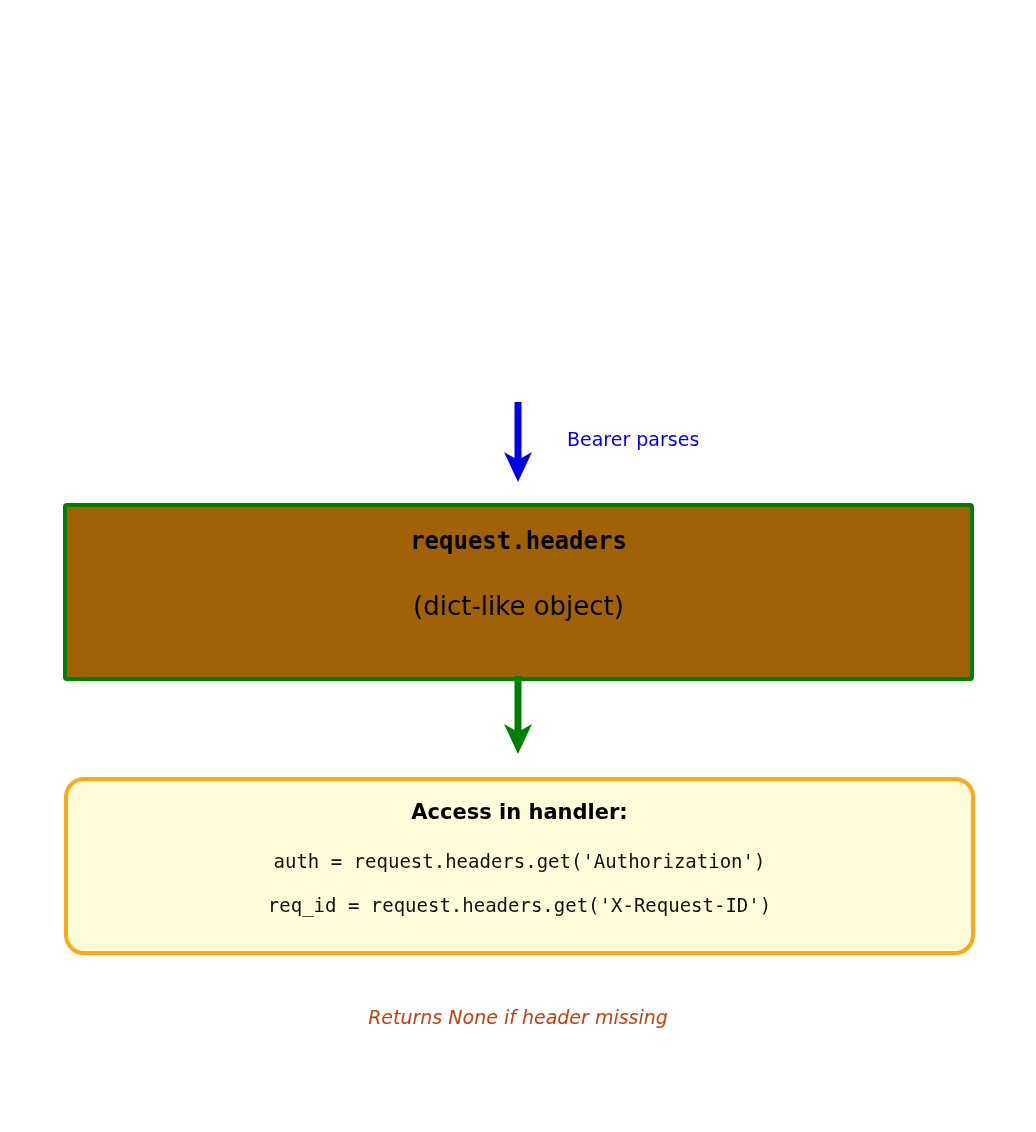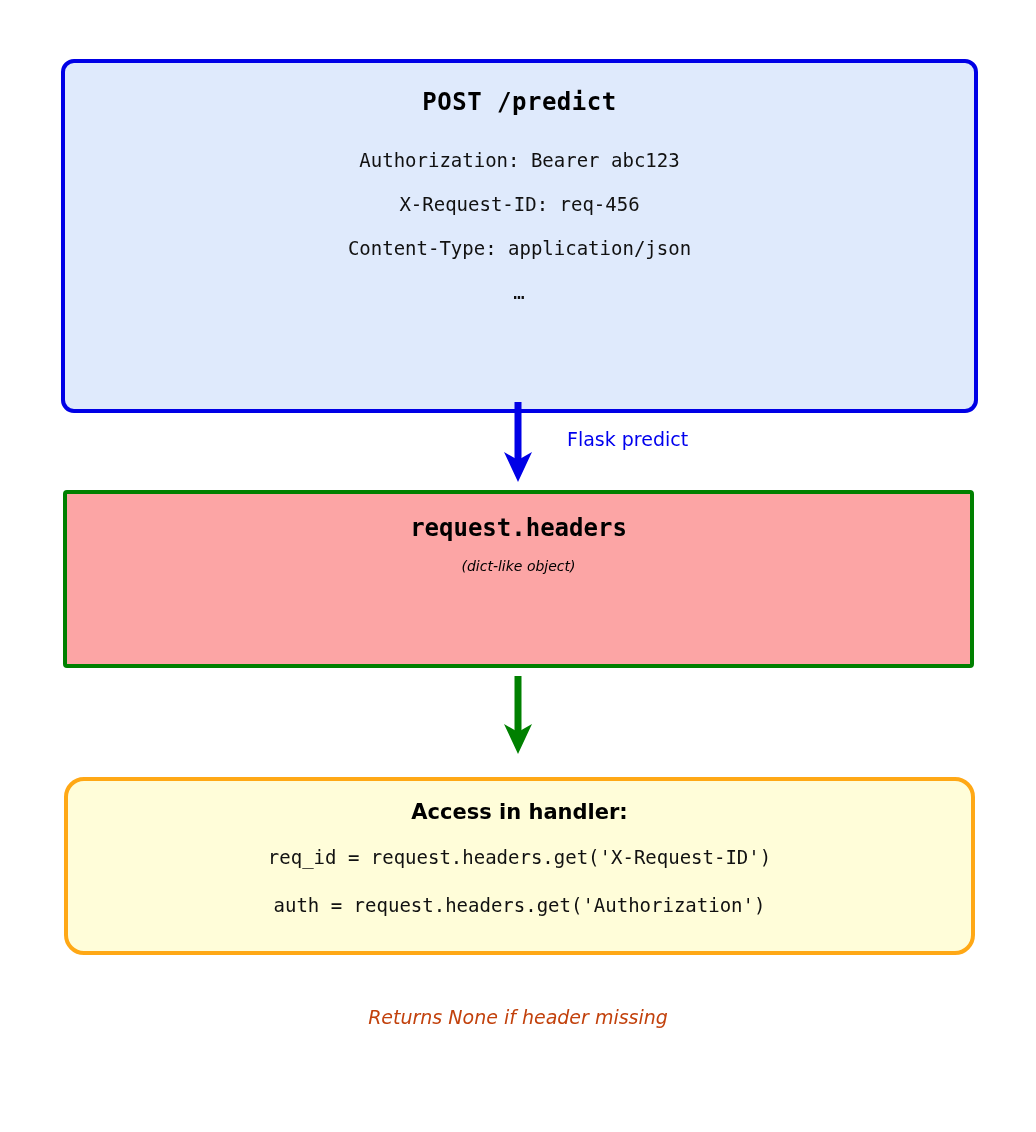--- a/index.html
+++ b/index.html
@@ -59,40 +59,39 @@
   .header-line.l3 { margin-top: 22px; }
   .header-line.ellipsis {
     margin-top: 22px;
     font-size: 19px;
     letter-spacing: 1px;
   }
 
   
   .box-headers {
     left: 63px;
-    top: 490px;
+    top: 503px;
     width: 911px;
     height: 178px;
-    background: #fca5a5;
+    background: #a16207;
     border: 4px solid #008000;
     border-radius: 4px;
     text-align: right;
   }
   .box-headers .box-title {
     margin-top: 20px;
     font-family: "DejaVu Sans Mono", monospace;
     font-weight: bold;
     font-size: 24px;
     color: #000000;
   }
   .box-headers .subtitle {
-    margin-top: 16px;
+    margin-top: 36px;
     font-family: "DejaVu Sans", sans-serif;
-    font-style: italic;
-    font-size: 14px;
+    font-size: 26px;
     color: #000000;
   }
 
   
   .box-access {
     left: 64px;
     top: 777px;
     width: 911px;
     height: 178px;
     background: #fffdd9;
@@ -145,46 +144,39 @@
     font-style: italic;
     font-size: 19px;
     color: #c2410c;
   }
 </style>
 </head>
 <body>
 
 <div class="canvas">
 
-  <div class="box box-request">
-    <div class="box-title">POST /predict</div>
-    <div class="header-line l1">Authorization: Bearer abc123</div>
-    <div class="header-line l2">X-Request-ID: req-456</div>
-    <div class="header-line l3">Content-Type: application/json</div>
-    <div class="header-line ellipsis">…</div>
-  </div>
 
   <svg class="arrow-svg arrow-blue" width="56" height="84" viewBox="0 0 56 84">
     <line x1="28" y1="0" x2="28" y2="58" stroke="#0000e6" stroke-width="7"></line>
     <polygon points="28,80 14,50 28,58 42,50" fill="#0000e6"></polygon>
   </svg>
 
-  <div class="arrow-label">Flask predict</div>
+  <div class="arrow-label">Bearer parses</div>
 
   <div class="box box-headers">
     <div class="box-title">request.headers</div>
     <div class="subtitle">(dict-like object)</div>
   </div>
 
   <svg class="arrow-svg arrow-green" width="56" height="84" viewBox="0 0 56 84">
     <line x1="28" y1="0" x2="28" y2="56" stroke="#008000" stroke-width="7"></line>
     <polygon points="28,78 14,48 28,56 42,48" fill="#008000"></polygon>
   </svg>
 
   <div class="box box-access">
     <div class="box-title">Access in handler:</div>
+    <div class="code-line c1">auth = request.headers.get('Authorization')</div>
     <div class="code-line c2">req_id = request.headers.get('X-Request-ID')</div>
-    <div class="code-line c1">auth = request.headers.get('Authorization')</div>
   </div>
 
   <div class="footnote">Returns None if header missing</div>
 
 </div>
 
 </body></html>

